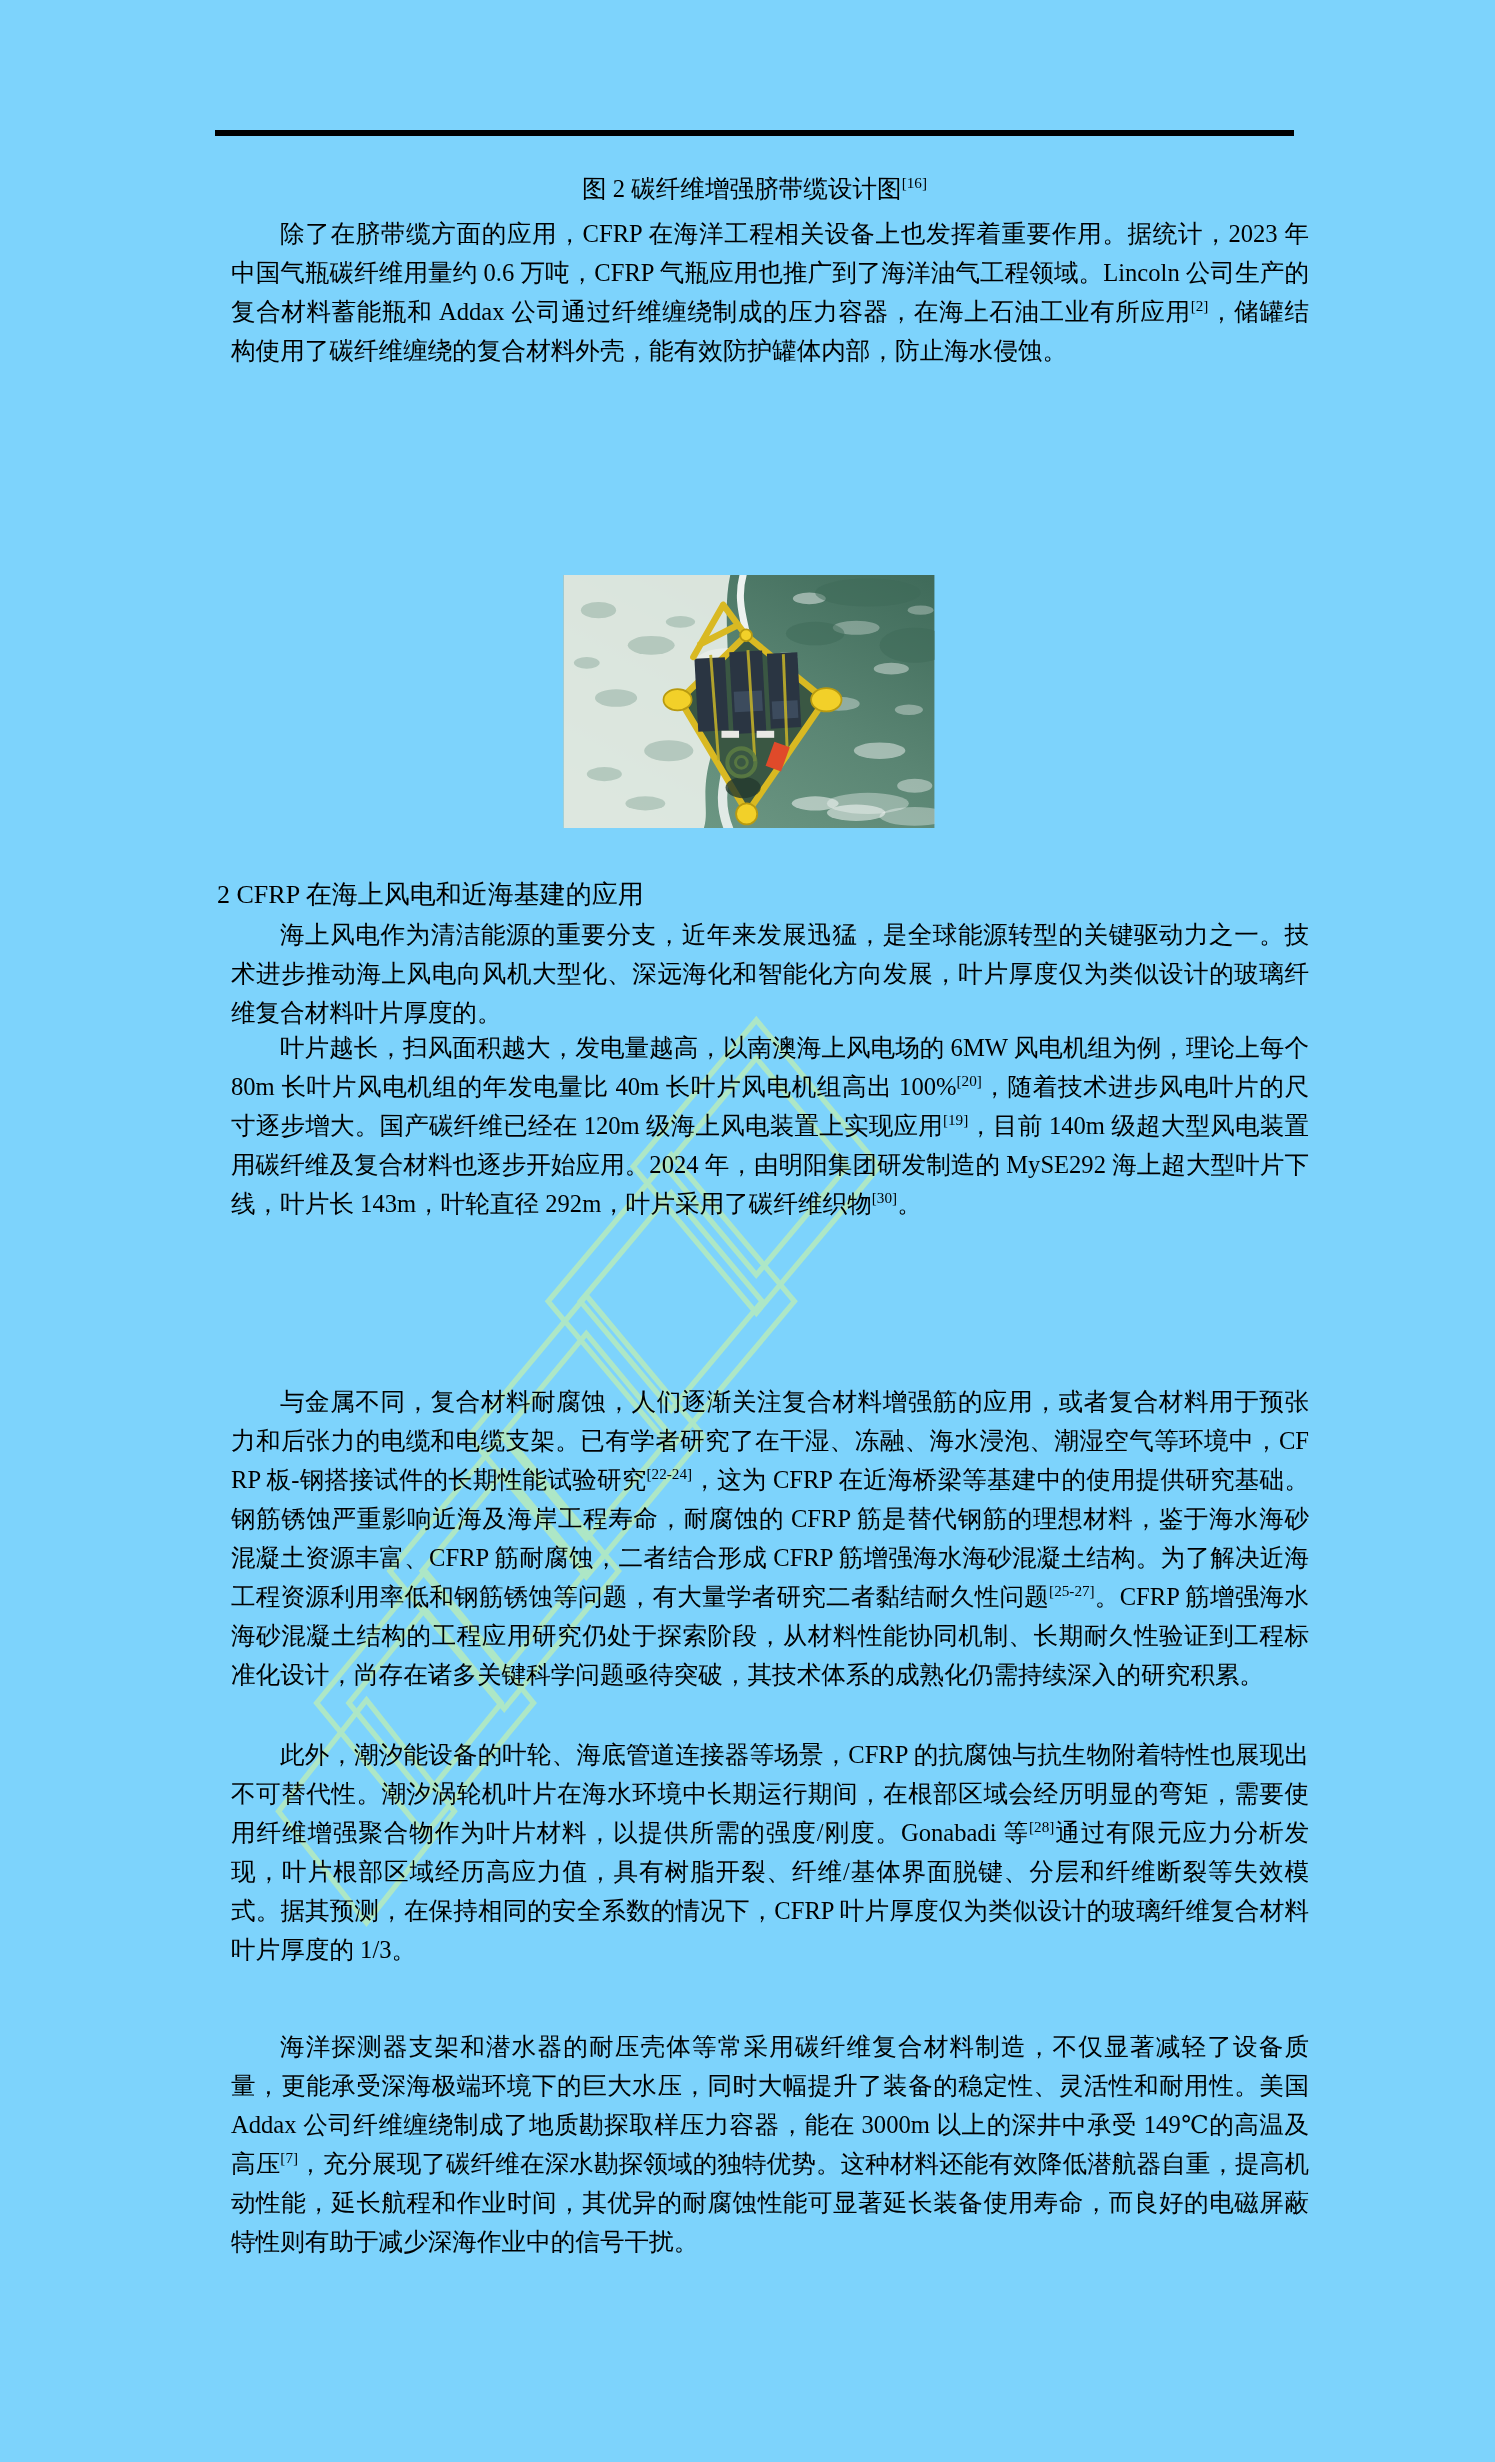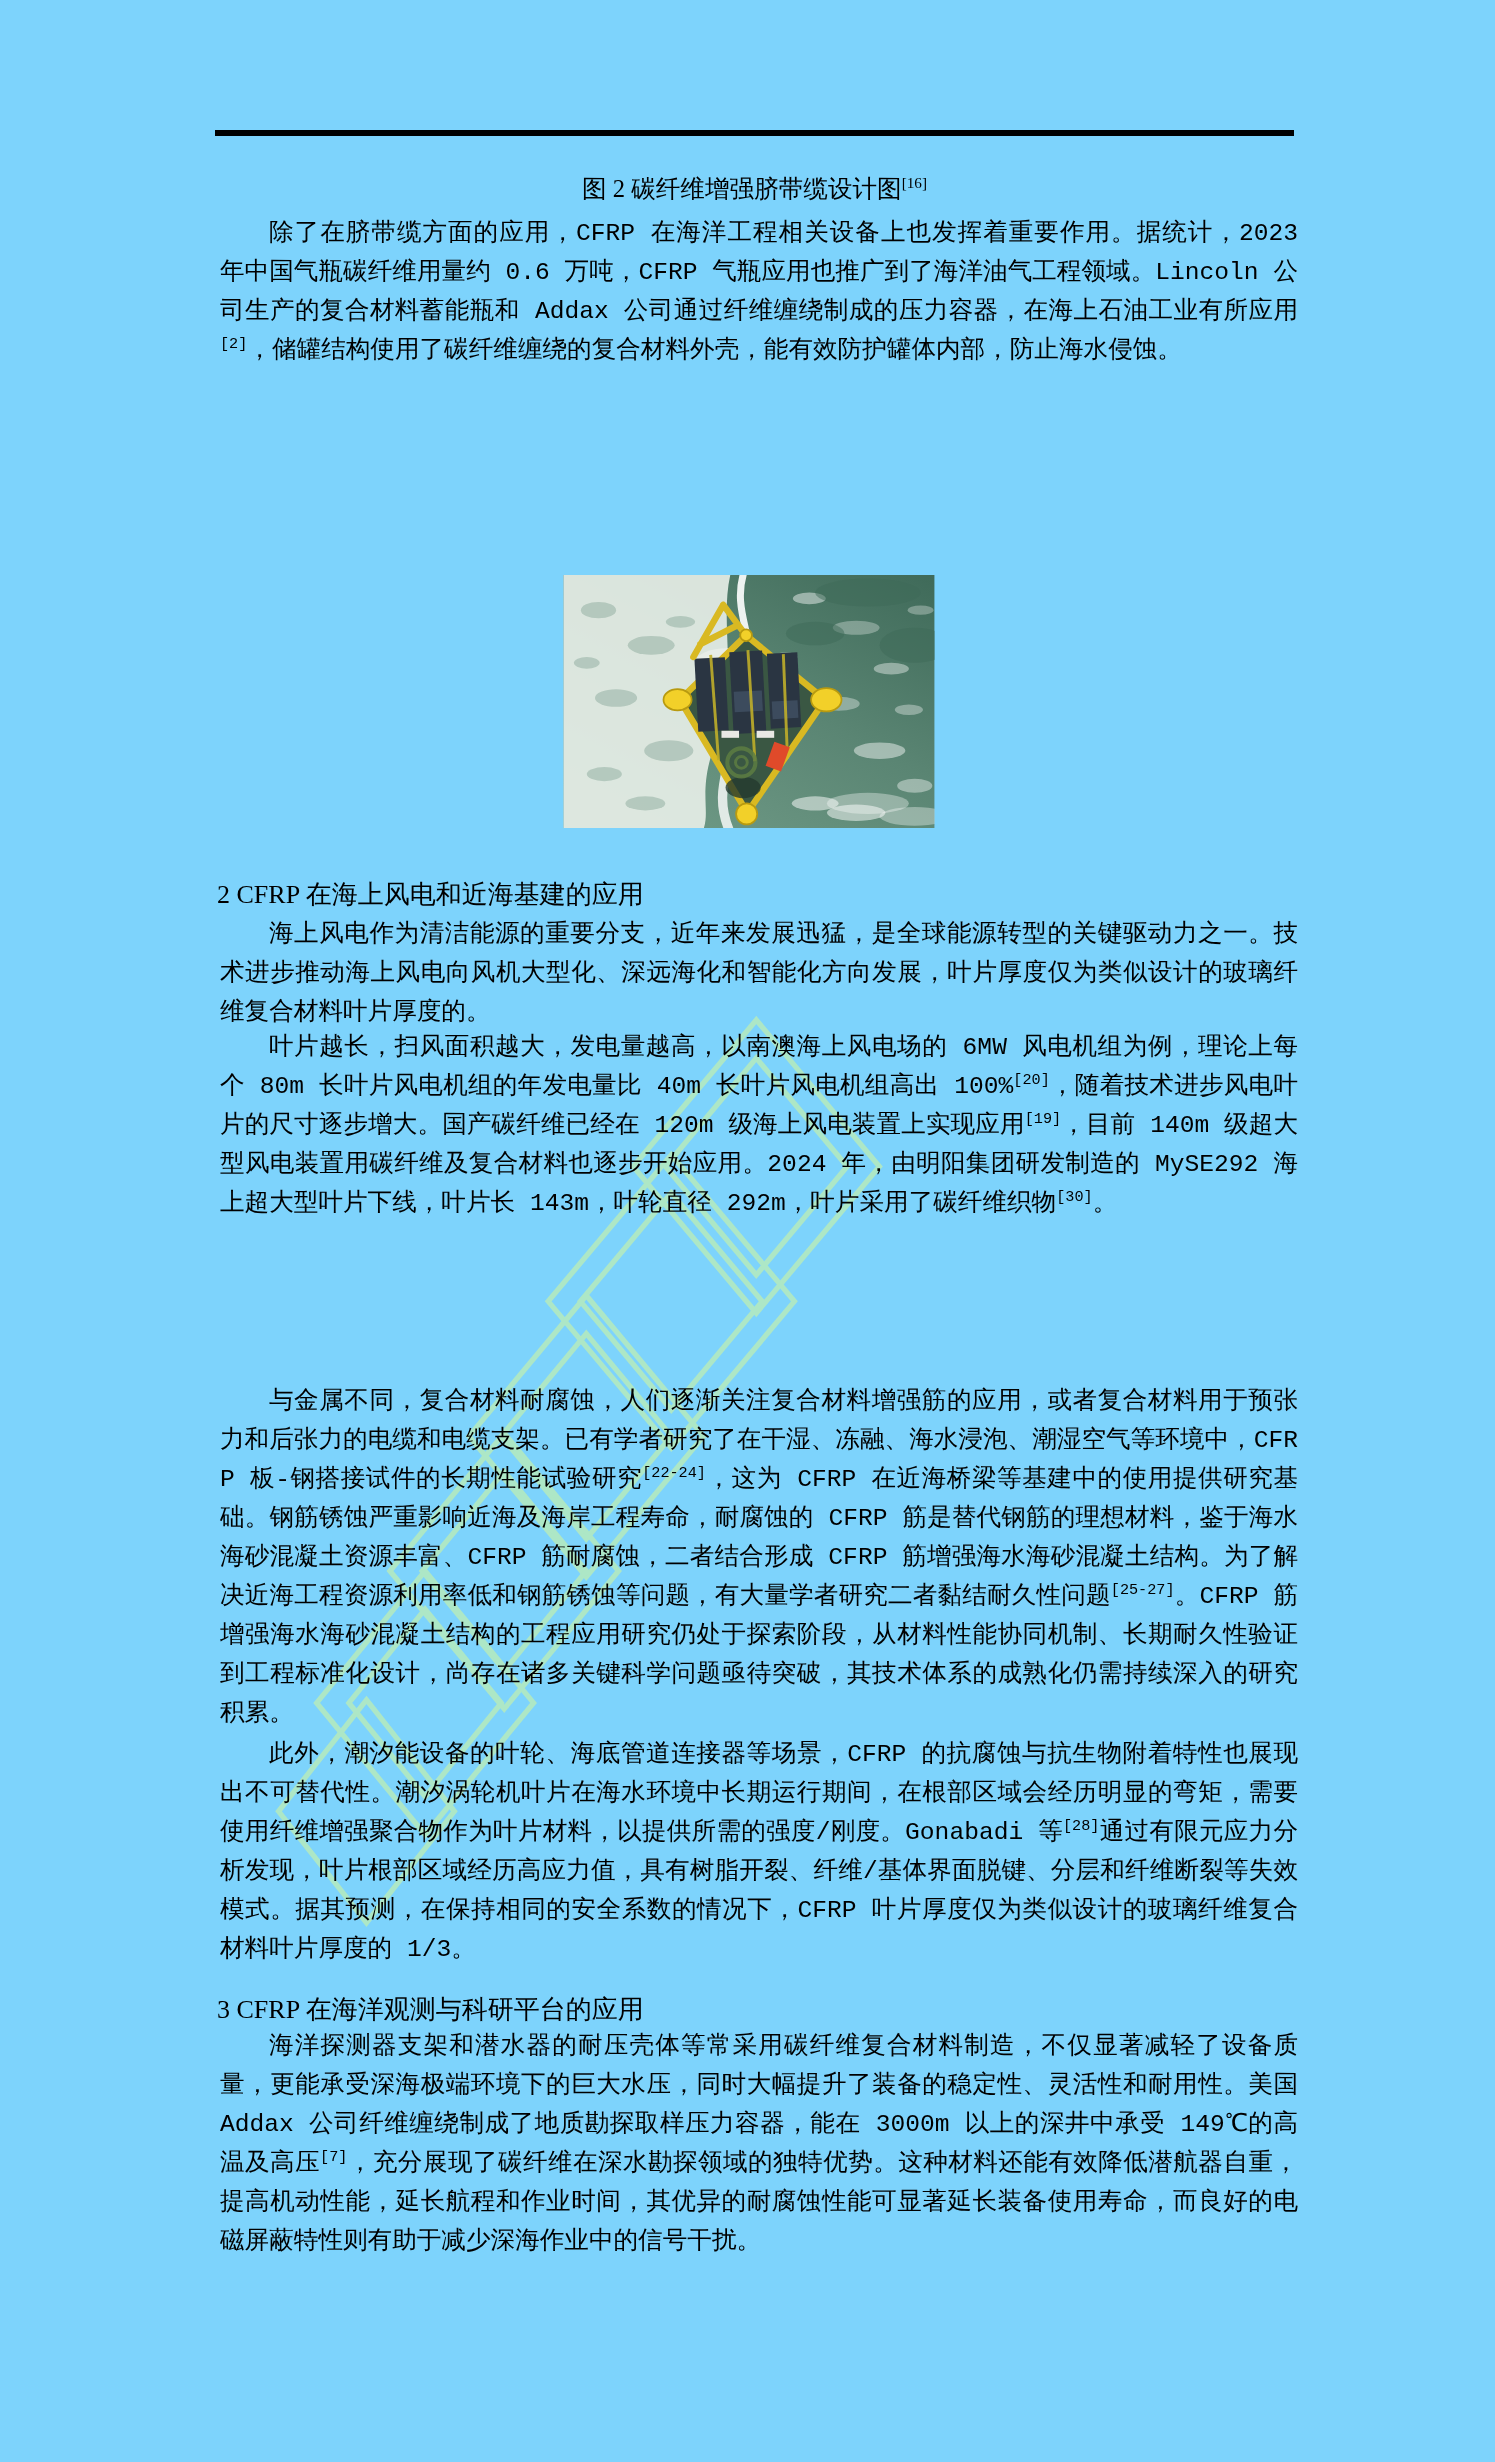--- a/index.html
+++ b/index.html
@@ -29,30 +29,29 @@
     position: absolute;
     left: 215px;
     width: 1079px;
     text-align: center;
     font-size: 24.6px;
     line-height: 39px;
     z-index: 2;
   }
   .para {
     position: absolute;
-    left: 220px;
+    left: 231px;
     width: 1078px;
     font-size: 24.6px;
     line-height: 39px;
     text-align: justify;
     text-indent: 49px;
     word-break: break-all;
     overflow-wrap: anywhere;
     z-index: 2;
-    font-family: Liberation Mono, monospace;
   }
   .heading {
     position: absolute;
     left: 217px;
     width: 1078px;
     font-size: 26px;
     font-weight: normal;
     line-height: 39px;
     z-index: 2;
   }
@@ -175,17 +174,16 @@
     </svg>
   </div>
 
 
   <div class="heading" style="top:875px">2 CFRP 在海上风电和近海基建的应用</div>
   <div class="para" style="top:915px">海上风电作为清洁能源的重要分支，近年来发展迅猛，是全球能源转型的关键驱动力之一。技术进步推动海上风电向风机大型化、深远海化和智能化方向发展，叶片厚度仅为类似设计的玻璃纤维复合材料叶片厚度的。</div>
   <div class="para" style="top:1028px">叶片越长，扫风面积越大，发电量越高，以南澳海上风电场的 6MW 风电机组为例，理论上每个 80m 长叶片风电机组的年发电量比 40m 长叶片风电机组高出 100%<sup>[20]</sup>，随着技术进步风电叶片的尺寸逐步增大。国产碳纤维已经在 120m 级海上风电装置上实现应用<sup>[19]</sup>，目前 140m 级超大型风电装置用碳纤维及复合材料也逐步开始应用。2024 年，由明阳集团研发制造的 MySE292 海上超大型叶片下线，叶片长 143m，叶轮直径 292m，叶片采用了碳纤维织物<sup>[30]</sup>。</div>
   <div class="para" style="top:1382px">与金属不同，复合材料耐腐蚀，人们逐渐关注复合材料增强筋的应用，或者复合材料用于预张力和后张力的电缆和电缆支架。已有学者研究了在干湿、冻融、海水浸泡、潮湿空气等环境中，CFRP 板-钢搭接试件的长期性能试验研究<sup>[22-24]</sup>，这为 CFRP 在近海桥梁等基建中的使用提供研究基础。钢筋锈蚀严重影响近海及海岸工程寿命，耐腐蚀的 CFRP 筋是替代钢筋的理想材料，鉴于海水海砂混凝土资源丰富、CFRP 筋耐腐蚀，二者结合形成 CFRP 筋增强海水海砂混凝土结构。为了解决近海工程资源利用率低和钢筋锈蚀等问题，有大量学者研究二者黏结耐久性问题<sup>[25-27]</sup>。CFRP 筋增强海水海砂混凝土结构的工程应用研究仍处于探索阶段，从材料性能协同机制、长期耐久性验证到工程标准化设计，尚存在诸多关键科学问题亟待突破，其技术体系的成熟化仍需持续深入的研究积累。</div>
   <div class="para" style="top:1735px">此外，潮汐能设备的叶轮、海底管道连接器等场景，CFRP 的抗腐蚀与抗生物附着特性也展现出不可替代性。潮汐涡轮机叶片在海水环境中长期运行期间，在根部区域会经历明显的弯矩，需要使用纤维增强聚合物作为叶片材料，以提供所需的强度/刚度。Gonabadi 等<sup>[28]</sup>通过有限元应力分析发现，叶片根部区域经历高应力值，具有树脂开裂、纤维/基体界面脱键、分层和纤维断裂等失效模式。据其预测，在保持相同的安全系数的情况下，CFRP 叶片厚度仅为类似设计的玻璃纤维复合材料叶片厚度的 1/3。</div>
 
-  <div class="heading" style="top:1990px">3 CFRP 在海洋观测与科研平台的应用</div>
   <div class="para" style="top:2027px">海洋探测器支架和潜水器的耐压壳体等常采用碳纤维复合材料制造，不仅显著减轻了设备质量，更能承受深海极端环境下的巨大水压，同时大幅提升了装备的稳定性、灵活性和耐用性。美国 Addax 公司纤维缠绕制成了地质勘探取样压力容器，能在 3000m 以上的深井中承受 149℃的高温及高压<sup>[7]</sup>，充分展现了碳纤维在深水勘探领域的独特优势。这种材料还能有效降低潜航器自重，提高机动性能，延长航程和作业时间，其优异的耐腐蚀性能可显著延长装备使用寿命，而良好的电磁屏蔽特性则有助于减少深海作业中的信号干扰。</div>
 
 </div>
 
 
 </body></html>

